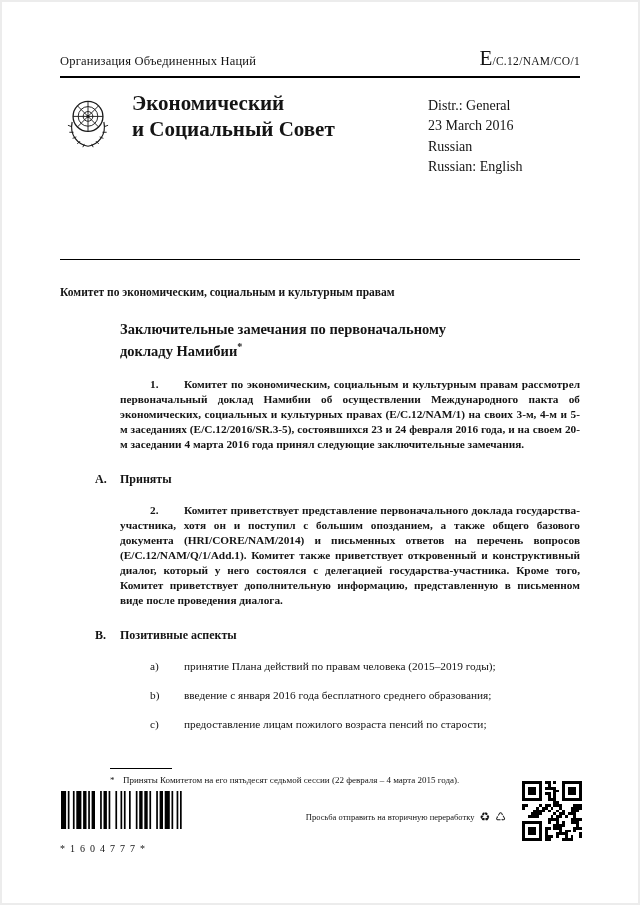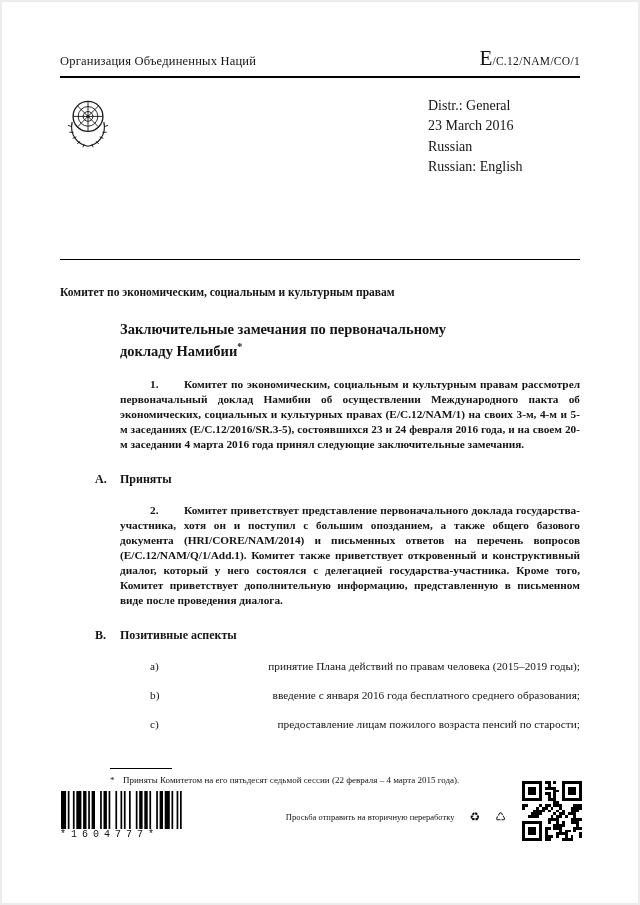--- a/index.html
+++ b/index.html
@@ -37,33 +37,33 @@
   .body{margin-left:60px;margin-top:22px;width:460px;}
   h1.doc-title{font-size:14.5px;font-weight:bold;line-height:1.35;margin:0;max-width:372px;}
   h1 sup{font-size:70%;}
   p.para{font-size:11.3px;line-height:1.33;text-align:justify;margin:16px 0 0 0;text-indent:30px;font-weight:bold;}
   .pnum{display:inline-block;width:34px;text-indent:0;}
   h2.sec{display:flex;font-size:12px;font-weight:bold;margin:20px 0 0 -25px;}
   h2.sec .letter{width:25px;flex:0 0 25px;}
   .list{margin-top:16px;}
   .li{display:flex;font-size:11.3px;line-height:1.33;margin:0 0 14px 30px;}
   .li-marker{width:34px;flex:0 0 34px;}
-  .li-text{flex:1;text-align:right;}
+  .li-text{flex:1;}
 
   
   .footer{position:absolute;left:58px;right:56px;bottom:50px;}
   .footnote-rule{border:0;border-top:1px solid #000;width:62px;margin:0 0 0 50px;}
   .footnote{display:flex;margin:5px 0 0 50px;width:352px;font-size:9px;line-height:1.45;}
   .fn-marker{width:13px;flex:0 0 13px;}
   .ge-line{margin-top:16px;font-size:10px;white-space:pre;}
   .bottom-row{position:relative;margin-top:4px;height:62px;}
   .barcode-wrap{position:absolute;left:0;top:0;}
   .barcode-wrap svg{display:block;fill:#000;}
-  .barcode-text{font-size:10px;letter-spacing:5px;margin-top:0;font-family:Liberation Mono, monospace;}
-  .recycle{position:absolute;right:76px;top:20px;font-size:8.5px;display:flex;align-items:center;gap:15px;white-space:nowrap;}
+  .barcode-text{font-size:10px;letter-spacing:5px;margin-top:14px;font-family:Liberation Serif, serif;}
+  .recycle{position:absolute;right:76px;top:20px;font-size:8.5px;display:flex;align-items:center;gap:5px;white-space:nowrap;}
   .recycle .glyph{font-family:"DejaVu Sans",sans-serif;font-size:12px;line-height:1;}
   .qr{position:absolute;right:0;top:-10px;}
   .qr svg{display:block;fill:#000;shape-rendering:crispEdges;}
 </style>
 </head>
 <body>
 
 <div class="page">
   <div class="inner">
 
@@ -87,20 +87,24 @@
             <line x1="14" y1="25" x2="46" y2="25"></line>
             <line x1="30" y1="9" x2="30" y2="41"></line>
             <line x1="18.7" y1="13.7" x2="41.3" y2="36.3"></line>
             <line x1="41.3" y1="13.7" x2="18.7" y2="36.3"></line>
             <path d="M13,31 C10,45 19,55 30,57" stroke-width="1.3"></path>
             <path d="M47,31 C50,45 41,55 30,57" stroke-width="1.3"></path>
             <path d="M12.5,36 l-4,-1.5 M14.5,42 l-4.5,0 M17.5,47 l-4,1.5 M21.5,51.5 l-3,3 M26,54.5 l-1.5,3.5"></path>
             <path d="M47.5,36 l4,-1.5 M45.5,42 l4.5,0 M42.5,47 l4,1.5 M38.5,51.5 l3,3 M34,54.5 l1.5,3.5"></path>
           </g>
         </svg>
+      </div>
+      <div class="council">
+        <div>Экономический</div>
+        <div>и Социальный Совет</div>
       </div>
       <div class="distr">
         <div>Distr.: General</div>
         <div>23 March 2016</div>
         <div>Russian</div>
         <div>Russian: English</div>
       </div>
     </div>
     <hr class="thin-rule">
 

